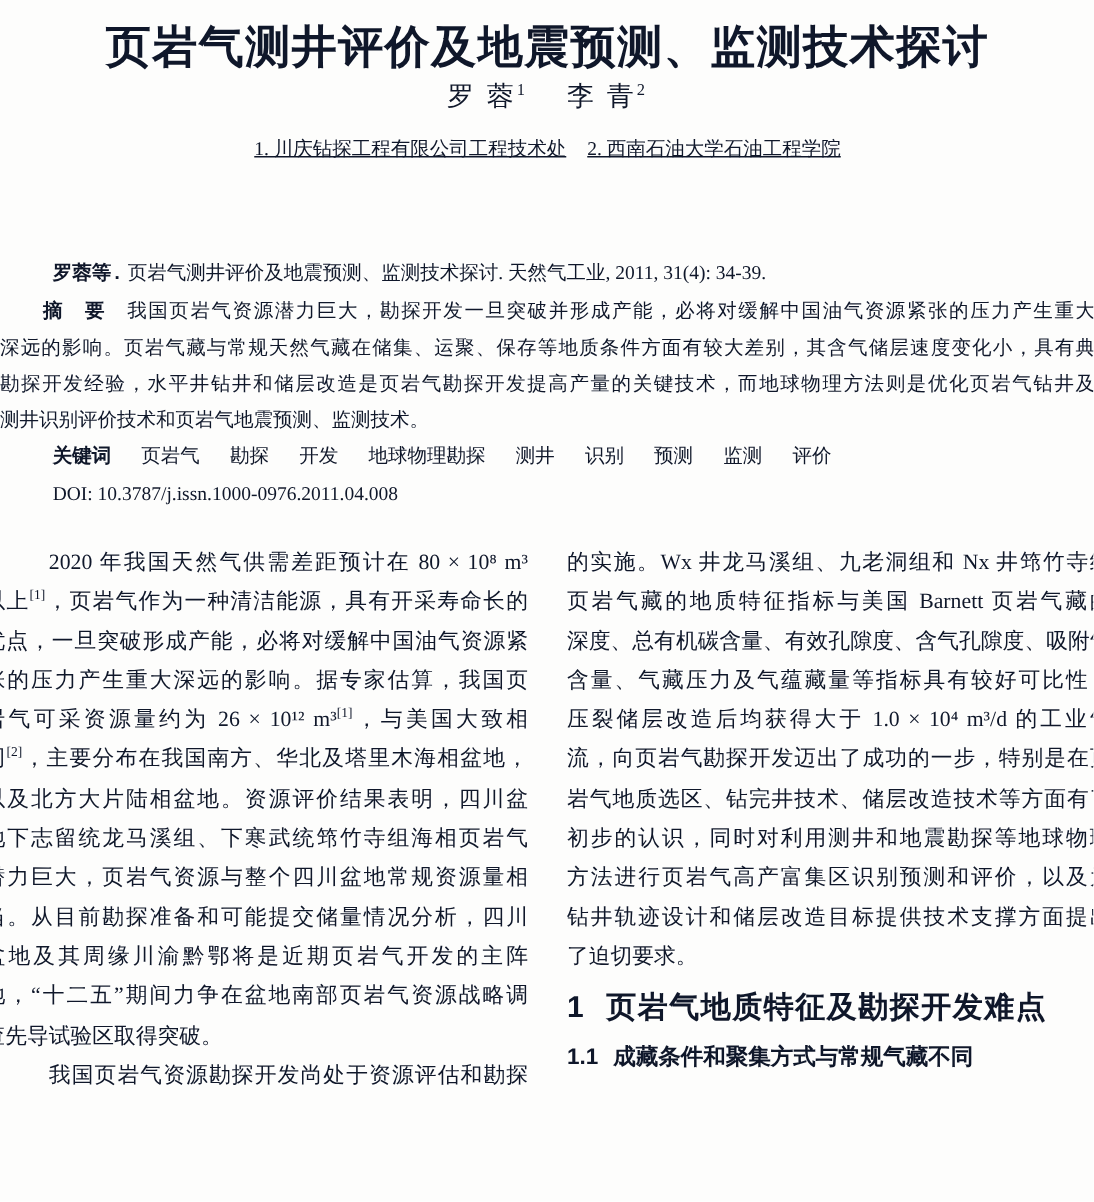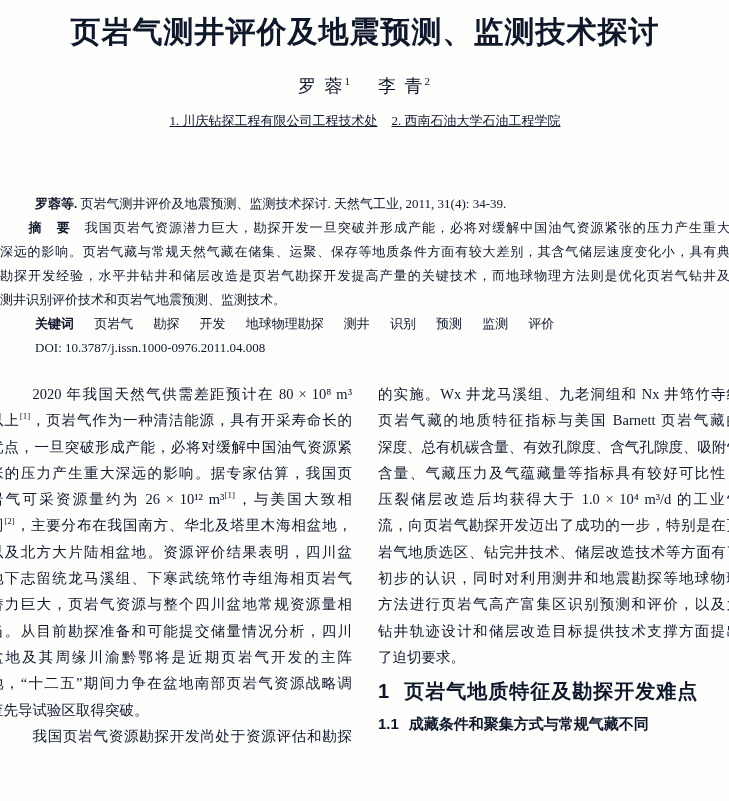--- a/index.html
+++ b/index.html
@@ -10,29 +10,29 @@
   }
   .sheet { position:absolute; left:-11px; top:0; width:752px; }
 
   
   .hdr { margin:0 11px; text-align:center; }
   .title {
     margin-top:12px;
     font-family:"Liberation Sans","DejaVu Sans",sans-serif;
     font-weight:700; font-size:30px; line-height:40px; letter-spacing:1px;
   }
-  .authors { margin-top:22px; font-size:18px; line-height:24px; letter-spacing:2px; }
+  .authors { font-size:18px; line-height:24px; letter-spacing:2px; }
   .authors .agap { display:inline-block; width:26px; }
   .authors sup { font-size:11px; }
   .affil { margin-top:14px; font-size:13px; line-height:17px;text-decoration:underline; }
   .affil-gap { display:inline-block; width:14px; }
 
   
   .meta { margin:63px 11px 0; font-size:13px; line-height:24px; }
-  .bold-cn { font-family:Liberation Serif, serif; font-weight:700; }
+  .bold-cn { font-family:Liberation Mono, monospace; font-weight:700; }
   .meta-indent { text-indent:2.7em; }
   .jline { white-space:nowrap; text-align:justify; text-align-last:justify; }
   .jline.end { text-align-last:left; }
   .abs-first { text-indent:2.2em; }
   .kw-item { margin-right:1.55em; }
   sup { font-size:0.62em; line-height:0; }
 
   
   .columns { display:flex; margin-top:21px; font-size:14.5px; }
   .col { width:363px; line-height:26.3px; }

